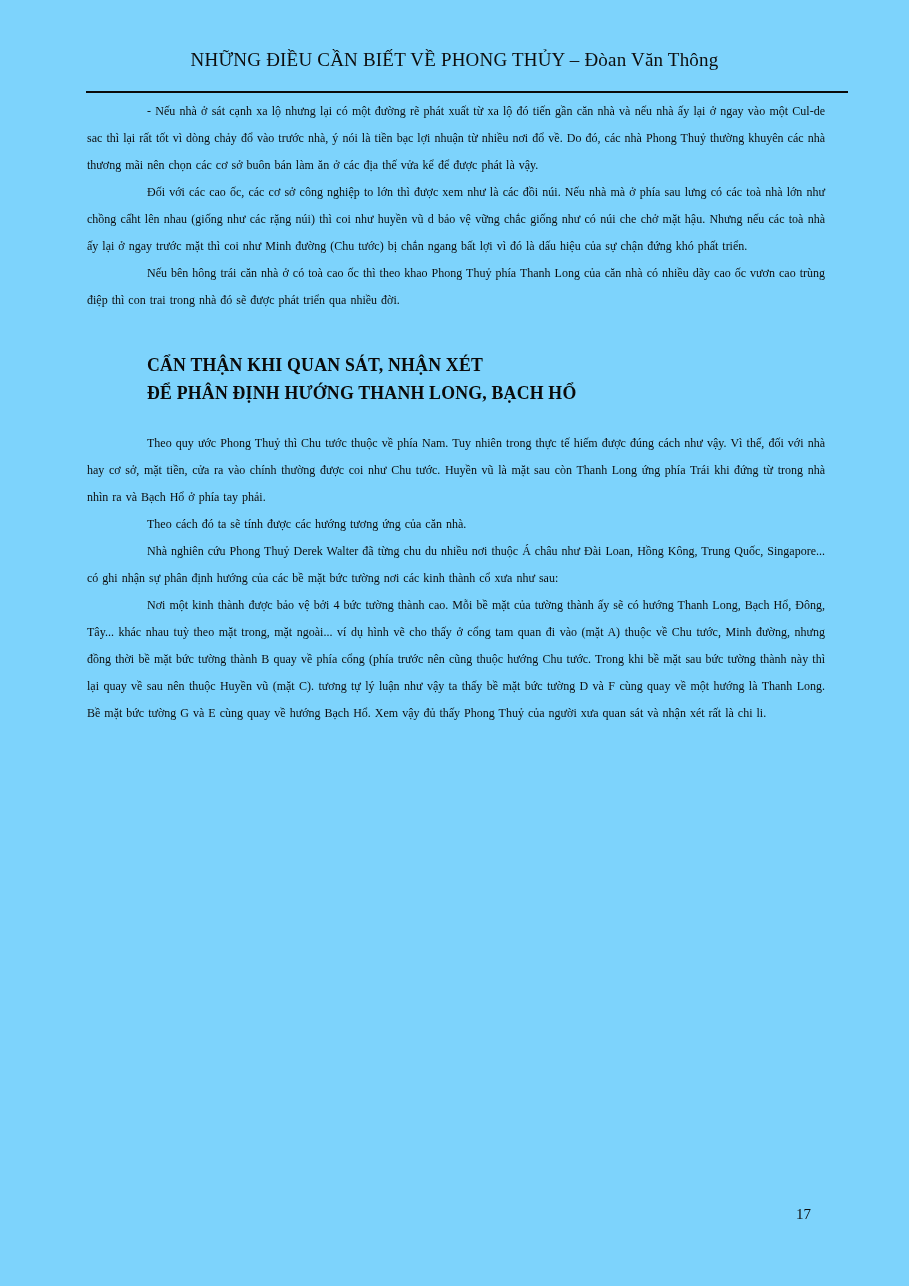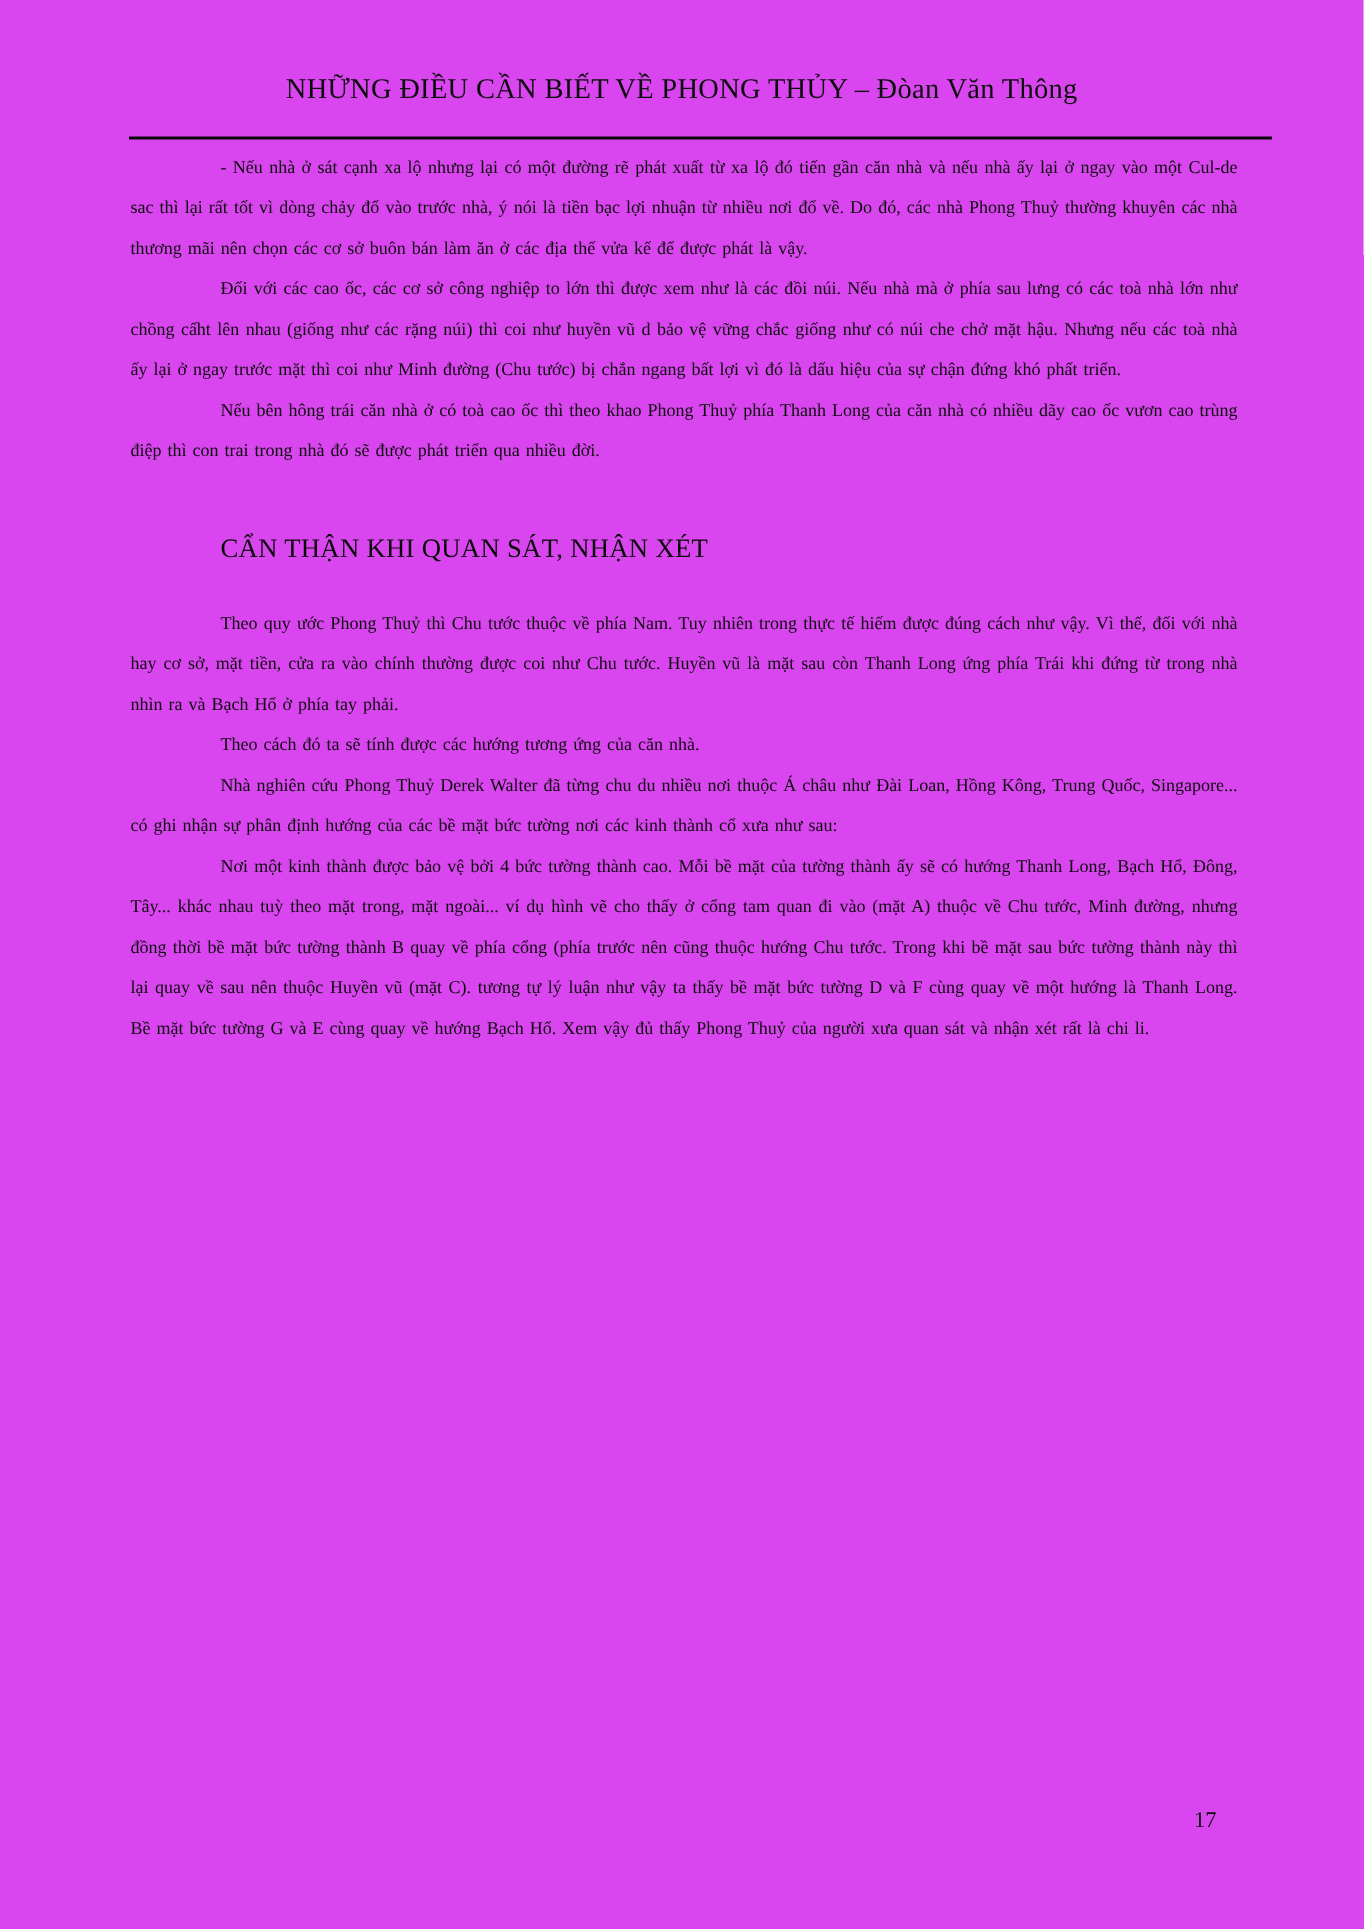--- a/index.html
+++ b/index.html
@@ -5,21 +5,21 @@
   html, body {
     margin: 0;
     padding: 0;
     background: #e8e8e8;
   }
   .page {
     position: relative;
     width: 909px;
     height: 1286px;
     margin: 0 auto;
-    background: #d946ef;
+    background: #7dd3fc;
     color: #111111;
     font-family: "Liberation Serif", "DejaVu Serif", serif;
     overflow: hidden;
   }
   .running-header {
     padding-top: 48px;
     text-align: center;
     font-size: 19px;
     line-height: 24px;
     letter-spacing: 0.2px;
@@ -38,21 +38,21 @@
     margin: 0;
     font-size: 12px;
     line-height: 27px;
     text-align: justify;
     text-indent: 60px;
     color: #0d0d0d;
     word-spacing: 1px;
   }
   .section-heading {
     margin: 37px 0 23px 60px;
-    font-weight: normal;
+    font-weight: bold;
     font-size: 17.8px;
     line-height: 28px;
     color: #0a0a0a;
     letter-spacing: 0.2px;
   }
   .section-heading div { white-space: nowrap; }
   .page-number {
     position: absolute;
     top: 1206px;
     left: 796px;
@@ -70,20 +70,21 @@
   <div class="header-rule"></div>
 
   <div class="text-column">
 
     <p class="para">- Nếu nhà ở sát cạnh xa lộ nhưng lại có một đường rẽ phát xuất từ xa lộ đó tiến gần căn nhà và nếu nhà ấy lại ở ngay vào một Cul-de sac thì lại rất tốt vì dòng chảy đổ vào trước nhà, ý nói là tiền bạc lợi nhuận từ nhiều nơi đổ về. Do đó, các nhà Phong Thuỷ thường khuyên các nhà thương mãi nên chọn các cơ sở buôn bán làm ăn ở các địa thế vửa kể để được phát là vậy.</p>
     <p class="para">Đối với các cao ốc, các cơ sở công nghiệp to lớn thì được xem như là các đồi núi. Nếu nhà mà ở phía sau lưng có các toà nhà lớn như chồng cấht lên nhau (giống như các rặng núi) thì coi như huyền vũ d bảo vệ vững chắc giống như có núi che chở mặt hậu. Nhưng nếu các toà nhà ấy lại ở ngay trước mặt thì coi như Minh đường (Chu tước) bị chắn ngang bất lợi vì đó là dấu hiệu của sự chận đứng khó phất triển.</p>
     <p class="para">Nếu bên hông trái căn nhà ở có toà cao ốc thì theo khao Phong Thuỷ phía Thanh Long của căn nhà có nhiều dãy cao ốc vươn cao trùng điệp thì con trai trong nhà đó sẽ được phát triển qua nhiều đời.</p>
 
     <div class="section-heading">
       <div>CẨN THẬN KHI QUAN SÁT, NHẬN XÉT</div>
+      <div>ĐỂ PHÂN ĐỊNH HƯỚNG THANH LONG, BẠCH HỔ</div>
     </div>
 
     <p class="para">Theo quy ước Phong Thuỷ thì Chu tước thuộc về phía Nam. Tuy nhiên trong thực tế hiếm được đúng cách như vậy. Vì thế, đối với nhà hay cơ sở, mặt tiền, cửa ra vào chính thường được coi như Chu tước. Huyền vũ là mặt sau còn Thanh Long ứng phía Trái khi đứng từ trong nhà nhìn ra và Bạch Hổ ở phía tay phải.</p>
     <p class="para">Theo cách đó ta sẽ tính được các hướng tương ứng của căn nhà.</p>
     <p class="para">Nhà nghiên cứu Phong Thuỷ Derek Walter đã từng chu du nhiều nơi thuộc Á châu như Đài Loan, Hồng Kông, Trung Quốc, Singapore... có ghi nhận sự phân định hướng của các bề mặt bức tường nơi các kinh thành cổ xưa như sau:</p>
     <p class="para">Nơi một kinh thành được bảo vệ bởi 4 bức tường thành cao. Mỗi bề mặt của tường thành ấy sẽ có hướng Thanh Long, Bạch Hổ, Đông, Tây... khác nhau tuỳ theo mặt trong, mặt ngoài... ví dụ hình vẽ cho thấy ở cổng tam quan đi vào (mặt A) thuộc về Chu tước, Minh đường, nhưng đồng thời bề mặt bức tường thành B quay về phía cổng (phía trước nên cũng thuộc hướng Chu tước. Trong khi bề mặt sau bức tường thành này thì lại quay về sau nên thuộc Huyền vũ (mặt C). tương tự lý luận như vậy ta thấy bề mặt bức tường D và F cùng quay về một hướng là Thanh Long. Bề mặt bức tường G và E cùng quay về hướng Bạch Hổ. Xem vậy đủ thấy Phong Thuỷ của người xưa quan sát và nhận xét rất là chi li.</p>
 
   </div>
 
   <div class="page-number">17</div>

